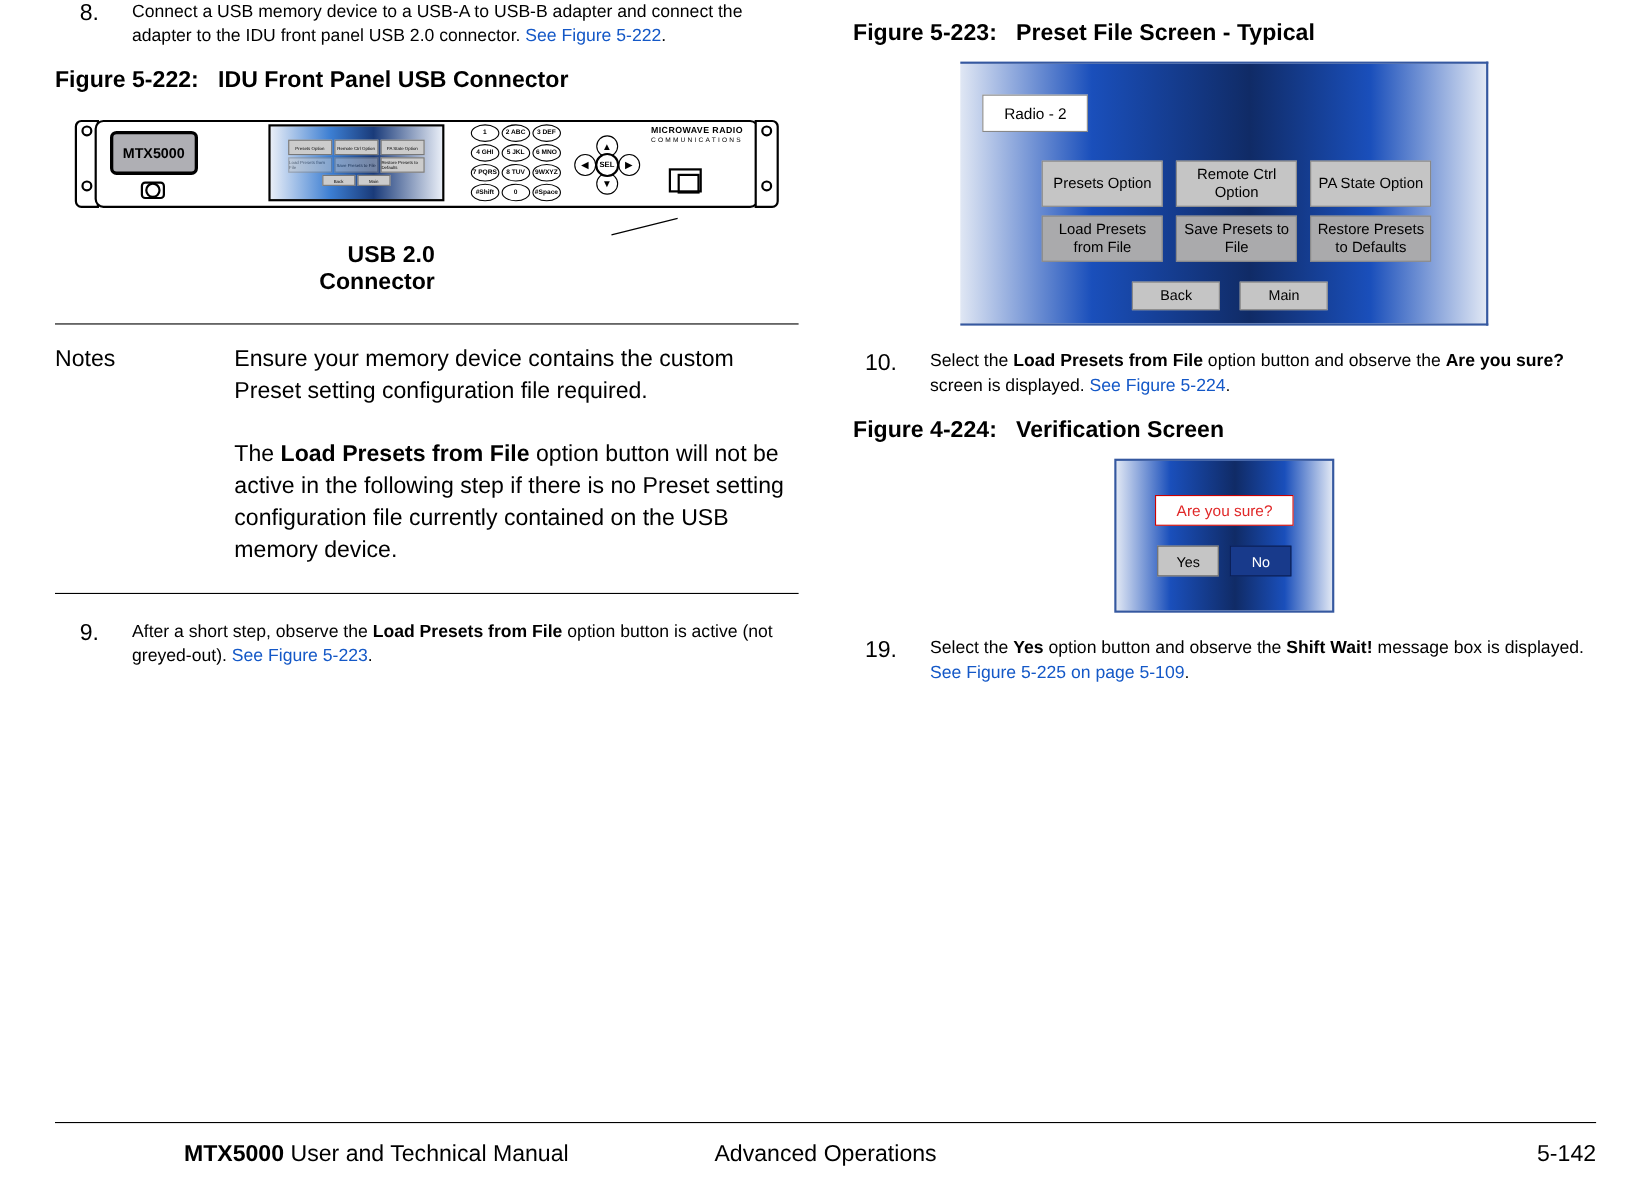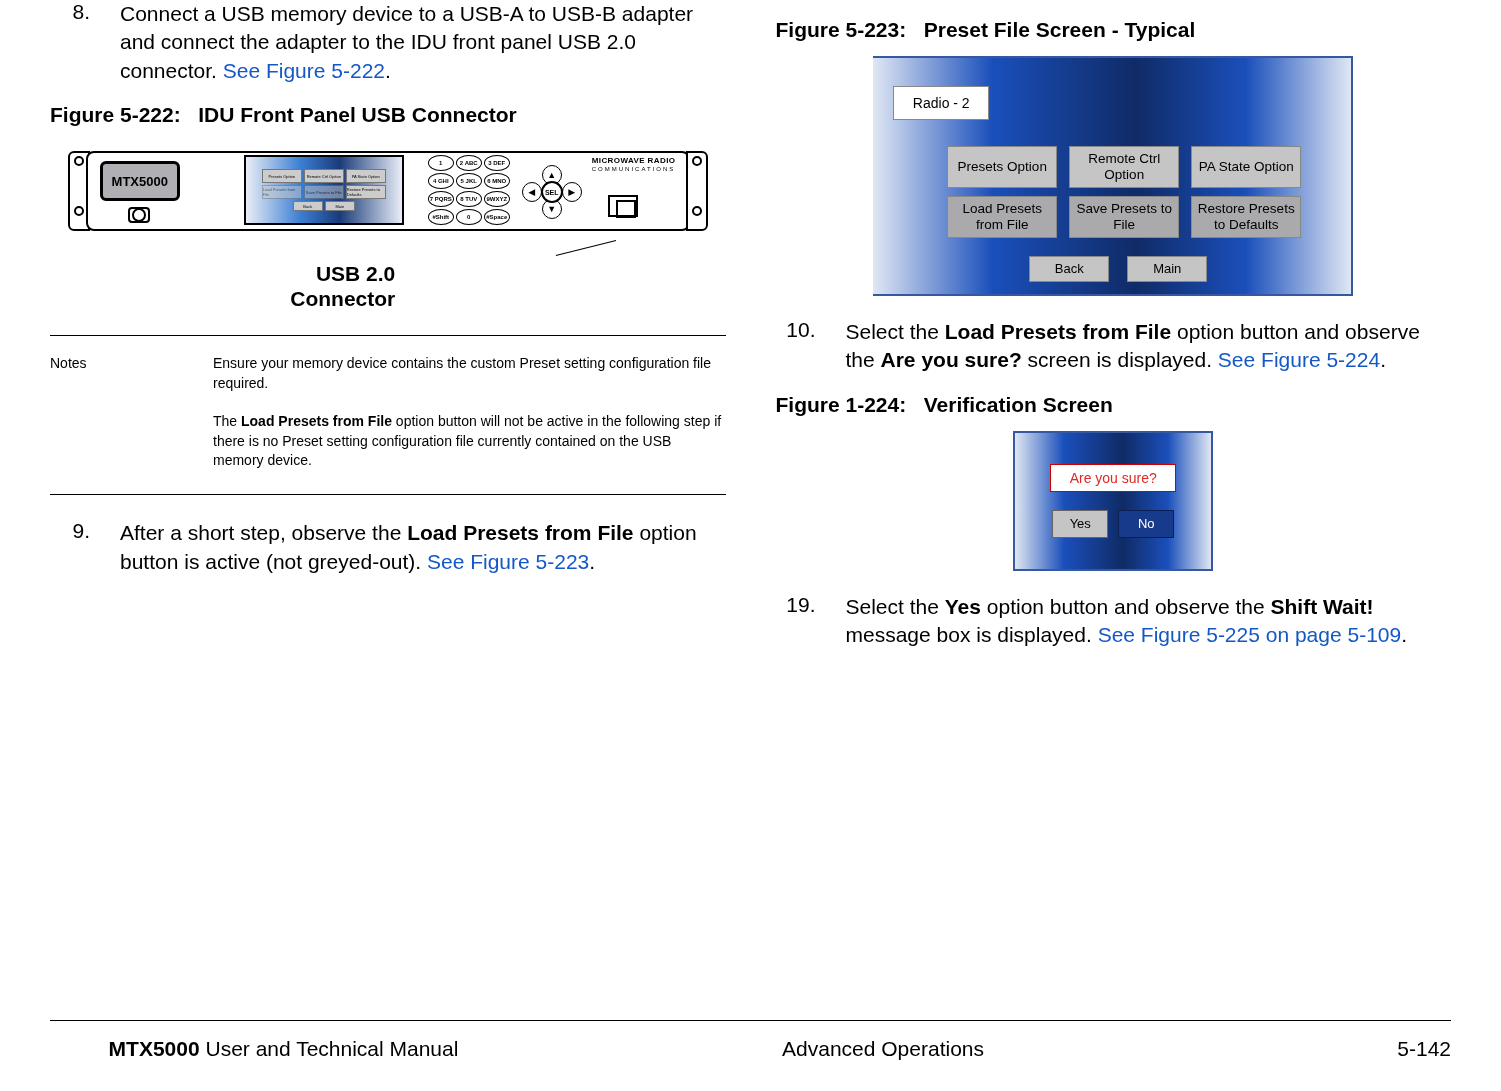--- a/index.html
+++ b/index.html
@@ -4,21 +4,21 @@
 <style>
   * { box-sizing: border-box; }
   html, body { margin: 0; padding: 0; width: 1501px; height: 1091px; font-family: Arial, Helvetica, sans-serif; background: #fff; color: #000; }
   .page { position: relative; width: 1501px; height: 1091px; padding: 0 50px 40px 50px; }
   .cols { display: flex; gap: 50px; }
   .col { width: 680px; }
 
   
   .step { display: flex; margin: 0 0 8px 0; }
   .step .num { width: 70px; text-align: right; padding-right: 30px; font-size: 21px; }
-  .step .txt { flex: 1; font-size: 21px; line-height: 1.35; }
+  .step .txt { flex: 1; font-size: 16px; line-height: 1.35; }
   .bold { font-weight: bold; }
   .link { color: #1458c7; }
   .fig-title { display: flex; font-size: 21px; font-weight: bold; margin: 18px 0 14px 0; }
   .fig-title .pre { white-space: pre; }
 
   
   .idu-fig { display: flex; flex-direction: column; align-items: center; }
   .idu { width: 640px; height: 100px; background: #fff; position: relative; }
   .idu-body { position:absolute; left:18px; top:10px; width:604px; height:80px; border:2px solid #000; border-radius: 8px; background:#fff; }
   .idu-ear { position:absolute; width:22px; height:80px; top:10px; border:2px solid #000; border-radius:6px; background:#fff; }
@@ -45,21 +45,21 @@
   .idu-logo { position:absolute; left:524px; top:16px; font-size:8px; line-height:1; font-weight:bold; letter-spacing:0.4px; }
   .idu-usb { position:absolute; left:540px; top:54px; width:30px; height:22px; border:2px solid #000; background:#fff; }
   .idu-usb::before { content:""; position:absolute; left:6px; top:3px; width:16px; height:14px; border:2px solid #000; }
   .usb-caption { text-align:right; font-size:21px; margin-right:90px; margin-top:2px; line-height:1.2;font-weight:bold; }
   .pointer { width:640px; height:18px; position:relative; }
   .pointer-line { position:absolute; left:488px; top:-2px; width:62px; height:18px; }
   .pointer-line::before { content:""; position:absolute; left:0; top:16px; width:62px; border-top:1px solid #000; transform:rotate(-14deg); transform-origin:left bottom; }
 
   
   .hr { border:none; border-top:1.5px solid #000; margin:24px 0; }
-  .notes { display:flex; gap:20px; font-size:14px; line-height:1.38; margin-top:-6px; }
+  .notes { display:flex; gap:20px; font-size:21px; line-height:1.38; margin-top:-6px; }
   .notes .label { width:100px; }
   .notes .ntext { flex:1;margin-left:43px; }
 
   
   .preset-fig { width:480px; height:240px; margin:2px auto 0 auto; border:2px solid #3558a0; border-left:none; background:linear-gradient(90deg,#e0e7f4 0%, #1a4fbb 25%, #102b66 55%, #1a4fbb 78%, #e0e7f4 100%); position:relative; }
   .radio-tab { position:absolute; left:20px; top:28px; width:96px; height:34px; background:#fff; border:1px solid #888; display:flex; align-items:center; justify-content:center; font-size:14px; }
   .row-btns { position:absolute; left:74px; display:flex; gap:12px; }
   .row-btns.r1 { top:88px; }
   .row-btns.r2 { top:138px; }
   .opt-btn { width:110px; height:42px; background:#c5c5c5; border:1px solid #888; display:flex; align-items:center; justify-content:center; font-size:13.5px; text-align:center; line-height:1.2; padding:0 4px; }
@@ -70,22 +70,22 @@
   
   .verify-fig { width:200px; height:140px; margin:0 auto; border:2px solid #3558a0; background:linear-gradient(90deg,#e0e7f4 0%, #1a4fbb 25%, #102b66 55%, #1a4fbb 78%, #e0e7f4 100%); display:flex; flex-direction:column; align-items:center; justify-content:center; gap:18px; }
   .ays { width:126px; height:28px; background:#fff; border:1px solid #c00; color:#e02828; display:flex; align-items:center; justify-content:center; font-size:14px; }
   .yn-row { display:flex; gap:10px; }
   .yes-btn { width:56px; height:28px; background:#c5c5c5; border:1px solid #666; display:flex; align-items:center; justify-content:center; font-size:13px; }
   .no-btn { width:56px; height:28px; background:#183a8b; color:#fff; border:1px solid #0b1f54; display:flex; align-items:center; justify-content:center; font-size:13px; }
 
   
   .footer-line { position:absolute; left:50px; right:50px; bottom:70px; border-top:1.5px solid #000; }
   .footer { position:absolute; left:50px; right:50px; bottom:30px; display:flex; font-size:21px; }
-  .footer .fl { flex:1; text-align:center; }
-  .footer .fc { flex:1; text-align:right; }
+  .footer .fl { flex:1; text-align:right; }
+  .footer .fc { flex:1; text-align:center; }
   .footer .fr { flex:1; text-align:right; }
 </style>
 </head>
 <body>
 
 <div class="page">
   <div class="cols">
 
     <div class="col">
 
@@ -214,21 +214,21 @@
       <div style="height:22px"></div>
 
       <div class="step">
         <div class="num">10.</div>
         <div class="txt">
           <span>Select the </span><span class="bold">Load Presets from File</span><span> option button and observe the </span><span class="bold">Are you sure?</span><span> screen is displayed.  </span><span class="link">See Figure 5-224</span><span>.</span>
         </div>
       </div>
 
       <div class="fig-title">
-        <span class="pre">Figure 1-224:   Verification Screen</span>
+        <span class="pre">Figure 4-224:   Verification Screen</span>
       </div>
 
       <div class="verify-fig">
         <div class="ays">Are you sure?</div>
         <div class="yn-row">
           <div class="yes-btn">Yes</div>
           <div class="no-btn">No</div>
         </div>
       </div>
 

